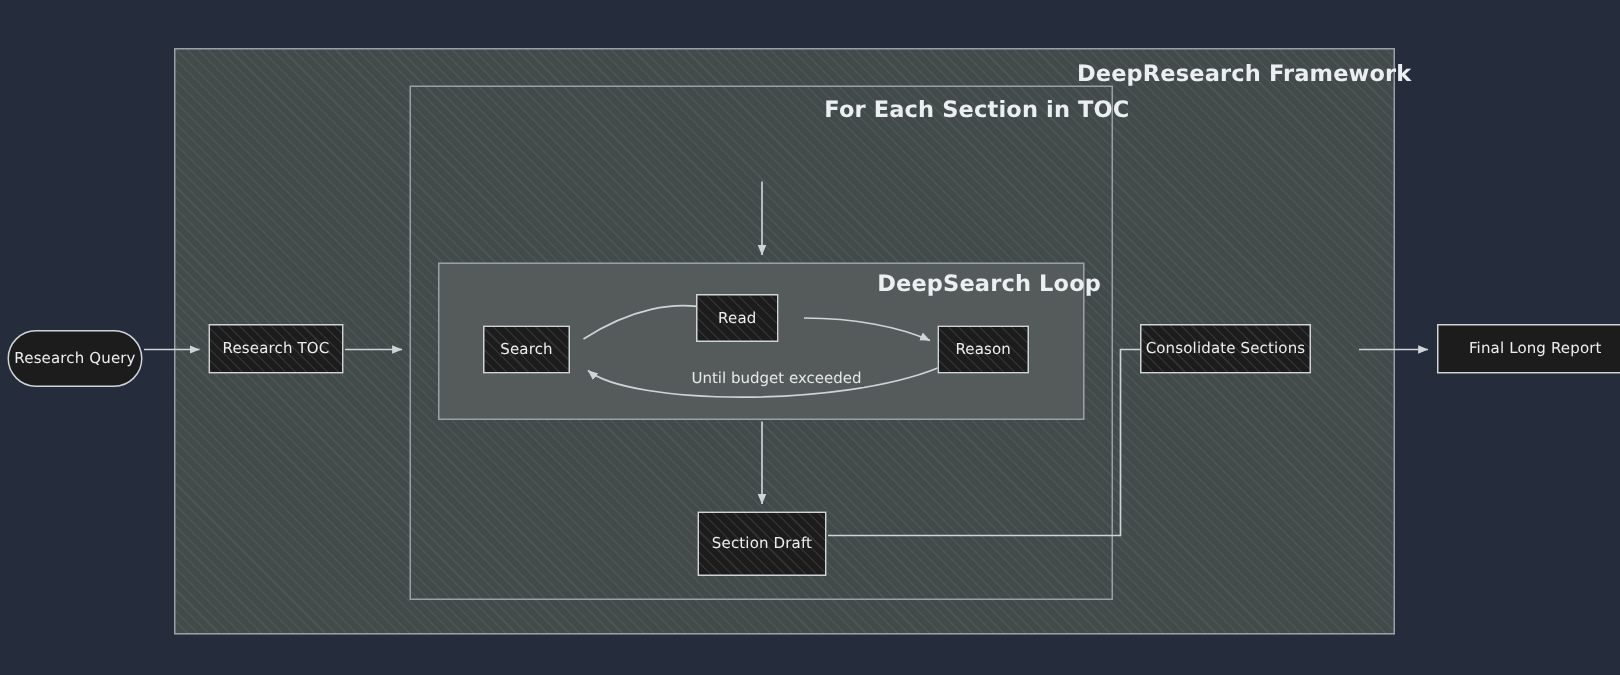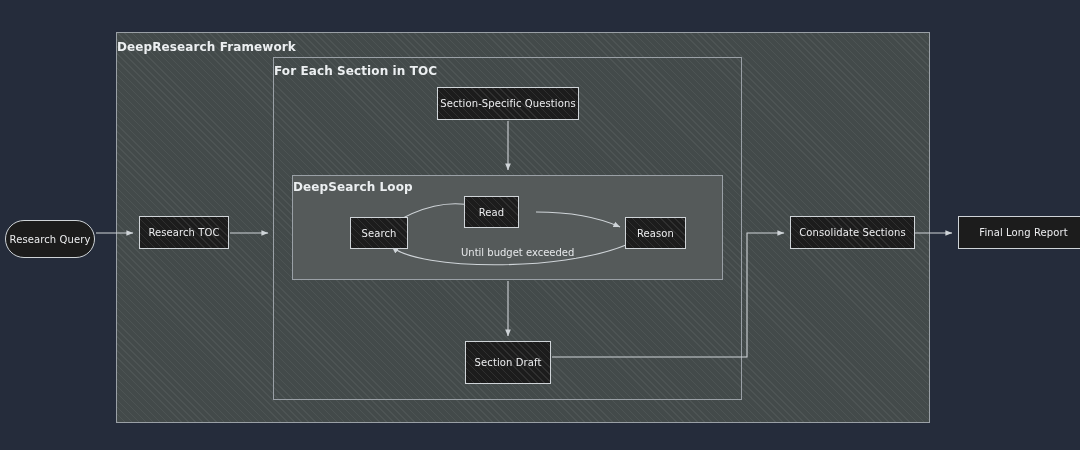--- a/index.html
+++ b/index.html
@@ -45,25 +45,25 @@
     border: 1px solid #9aa0a6;
   }
   #loop-frame {
     left: 292px; top: 175px;
     width: 431px; height: 105px;
     background-color: #555a5a;
     border: 1px solid #9aa0a6;
   }
   .subgraph-title {
     position: absolute;
-    left: 0;
+    left: 12px;
     width: 100%;
-    text-align: left;
+    text-align: right;
     color: #eceff1;
-    font-size: 12px;
+    font-size: 15px;
     font-weight: bold;
     letter-spacing: 0.1px;
     top: 6px;
   }
   #outer-frame > .subgraph-title { top: 7px; }
   #toc-frame   > .subgraph-title { top: 6px; }
   #loop-frame  > .subgraph-title { top: 4px; }
 
   
   .node {
@@ -88,25 +88,25 @@
   .node.plain {
     background-image: none;
   }
   .node.stadium {
     border-radius: 999px;
   }
 
   #n-query      { left: 5px;   top: 220px; width: 90px;  height: 38px; }
   #n-gentoc     { left: 139px; top: 216px; width: 90px;  height: 33px; }
   #n-questions  { left: 437px; top: 87px;  width: 142px; height: 33px; }
-  #n-search     { left: 350px; top: 217px; width: 58px;  height: 32px; }
+  #n-search     { left: 322px; top: 217px; width: 58px;  height: 32px; }
   #n-read       { left: 464px; top: 196px; width: 55px;  height: 32px; }
   #n-reason     { left: 625px; top: 217px; width: 61px;  height: 32px; text-align: right; }
   #n-draft      { left: 465px; top: 341px; width: 86px;  height: 43px; }
-  #n-consol     { left: 790px; top: 216px; width: 125px; height: 33px; }
+  #n-consol     { left: 760px; top: 216px; width: 114px; height: 33px; }
   #n-final      { left: 958px; top: 216px; width: 131px; height: 33px; }
 
   
   #edge-label-budget {
     position: absolute;
     left: 459px; top: 247px;
     color: #e6e8ea;
     font-size: 10px;
     background: #555a5a;
     padding: 0 2px;
@@ -155,23 +155,20 @@
       <path d="M906,233 L952,233"></path>
     </g>
   </svg>
 
   <div class="node stadium plain" id="n-query">
     <span>Research Query</span>
   </div>
   <div class="node" id="n-gentoc">
     <span>Research TOC</span>
   </div>
-  <div class="node" id="n-questions">
-    <span>Section-Specific Questions</span>
-  </div>
   <div class="node" id="n-search">
     <span>Search</span>
   </div>
   <div class="node" id="n-read">
     <span>Read</span>
   </div>
   <div class="node" id="n-reason">
     <span>Reason</span>
   </div>
   <div class="node" id="n-draft">

